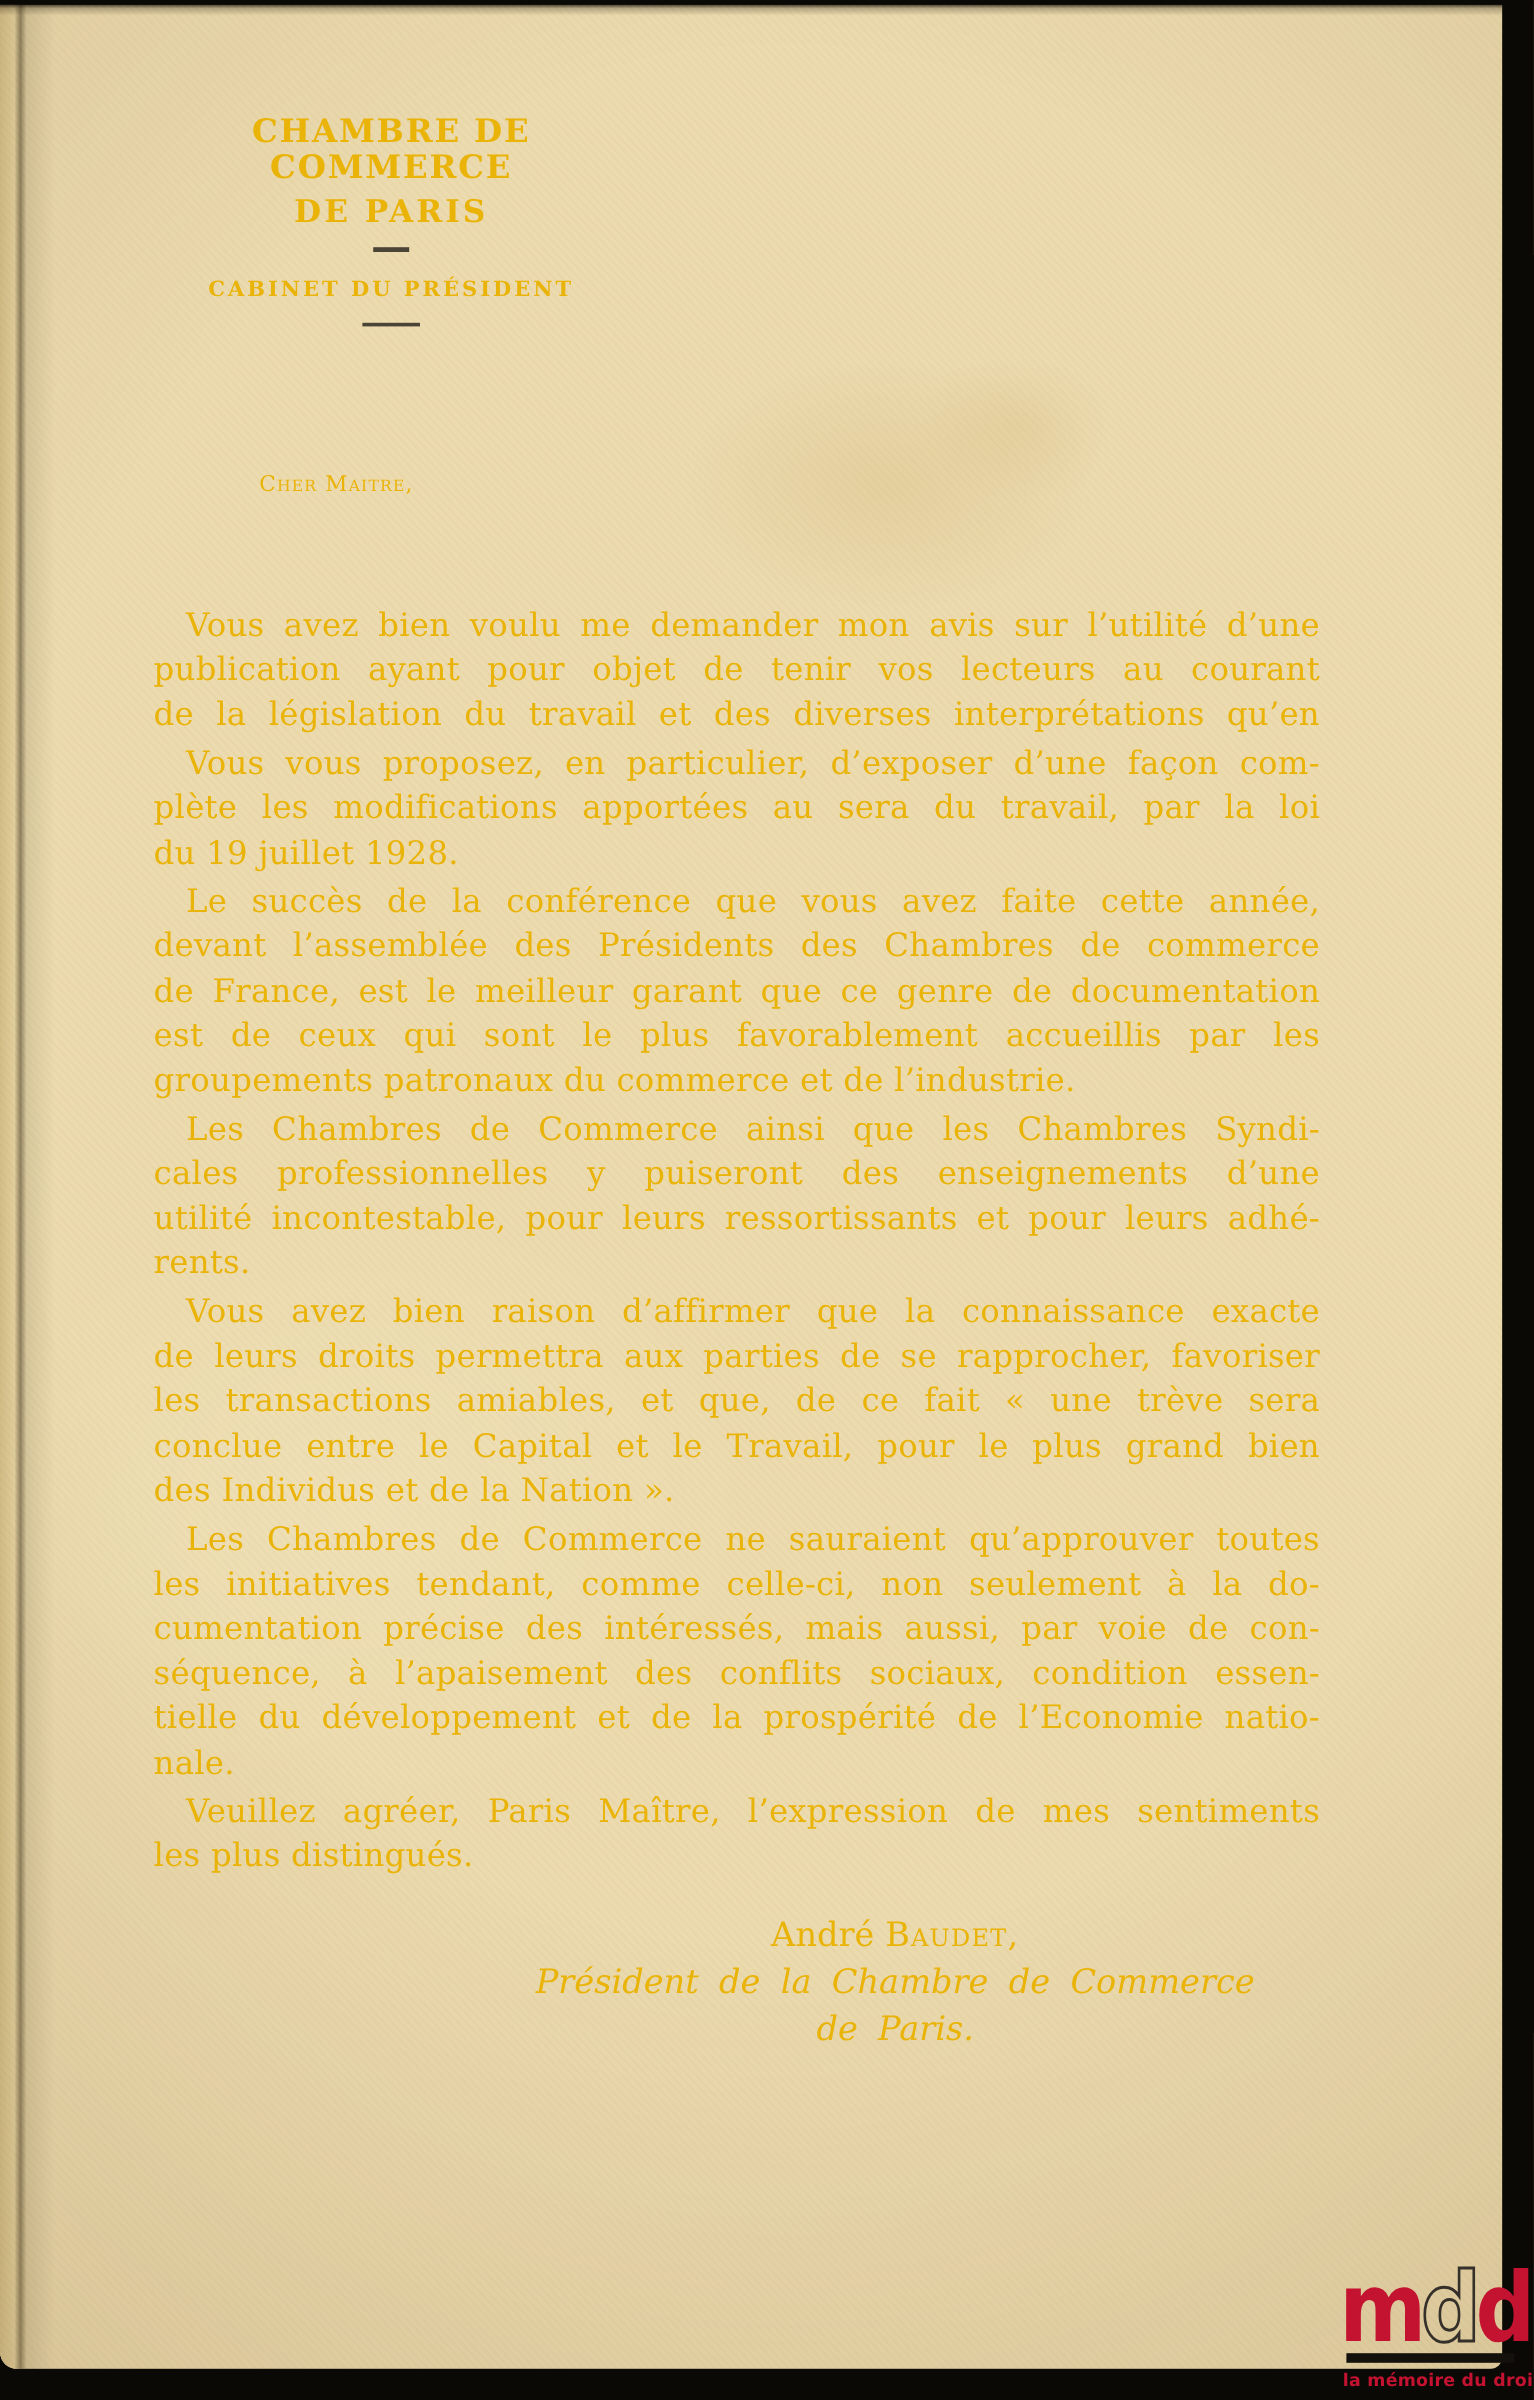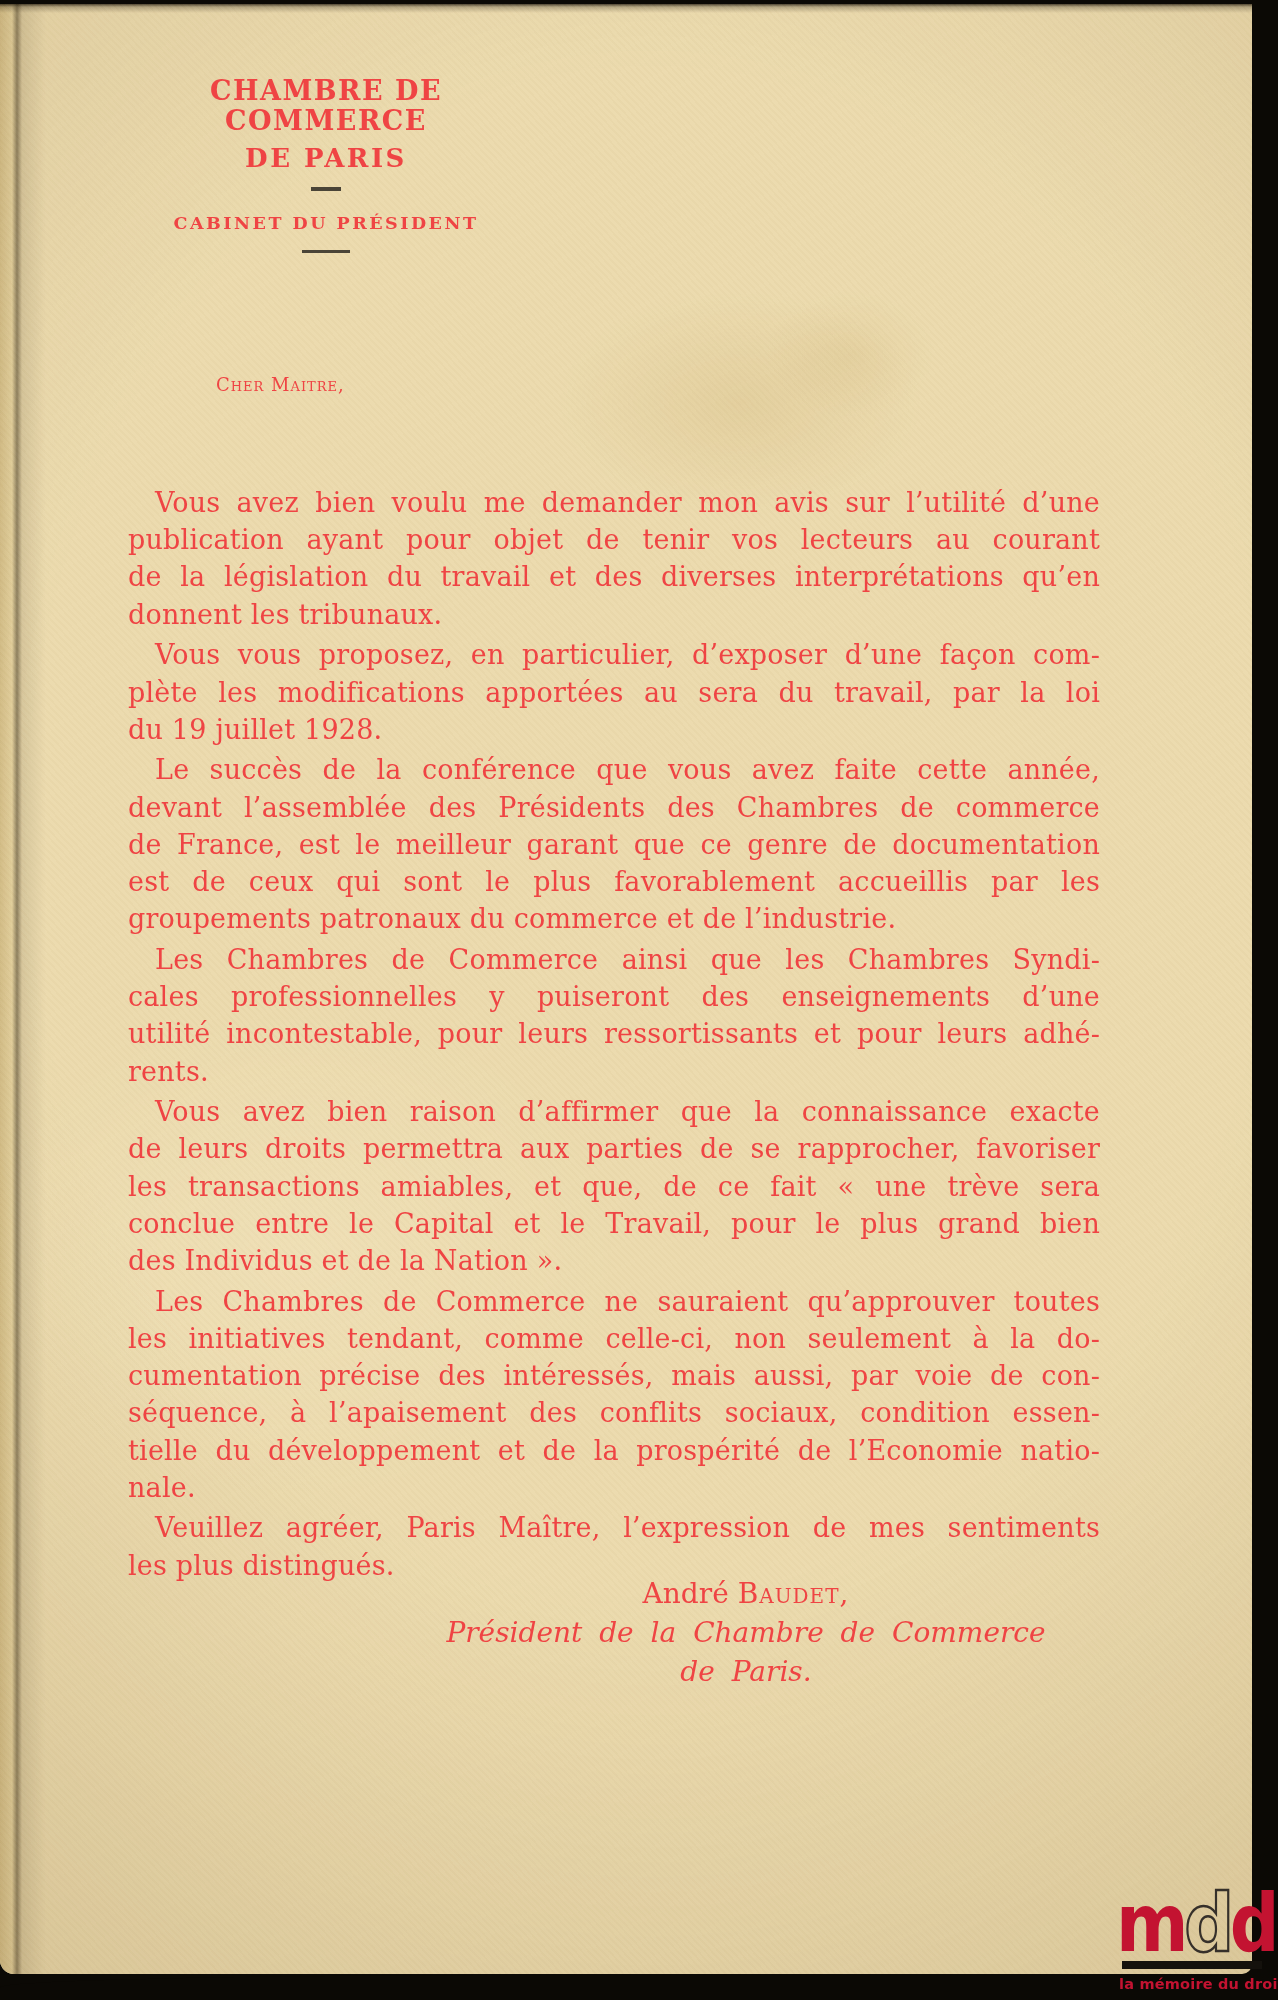--- a/index.html
+++ b/index.html
@@ -32,21 +32,21 @@
   #sheet .tone{
     position:absolute;inset:0;border-radius:inherit;pointer-events:none;
     background:
       radial-gradient(260px 160px at 740px 400px, rgba(176,138,64,0.14), rgba(176,138,64,0) 70%),
       radial-gradient(120px 90px at 850px 350px, rgba(176,138,64,0.10), rgba(176,138,64,0) 70%),
       radial-gradient(420px 320px at 300px 1250px, rgba(255,246,220,0.16), rgba(255,246,220,0) 75%),
       radial-gradient(90% 70% at 52% 42%, rgba(0,0,0,0) 55%, rgba(125,96,46,0.17) 100%),
       repeating-linear-gradient(47deg, rgba(120,90,40,0.025) 0 2px, rgba(255,250,235,0.02) 2px 5px);
   }
   
-  .ink{color:#ef4444;}
+  .ink{color:#eab308;margin-top:19px;}
   #letterhead{
     position:absolute;left:145px;top:76px;width:362px;text-align:center;
   }
   .lh-line1{font-size:27px;font-weight:bold;letter-spacing:1.5px;line-height:30px;}
   .lh-line2{font-size:26px;font-weight:bold;letter-spacing:2.5px;line-height:26px;margin-top:9px;}
   .lh-rule1{width:30px;height:4px;background:#4a4437;margin:16px auto 0;}
   .lh-office{font-size:17.5px;font-weight:bold;letter-spacing:2.5px;margin-top:22px;}
   .lh-rule2{width:48px;height:3px;background:#4a4437;margin:17px auto 0;}
   #dateline{
     position:absolute;left:660px;top:241px;width:380px;
@@ -113,21 +113,20 @@
   </div>
 
 
   <div id="salutation" class="ink">Cher Maitre,</div>
 
   <div id="letter-body" class="ink">
       <div class="para">
         <div class="line first">Vous avez bien voulu me demander mon avis sur l’utilité d’une</div>
         <div class="line">publication ayant pour objet de tenir vos lecteurs au courant</div>
         <div class="line">de la législation du travail et des diverses interprétations qu’en</div>
-        <div class="line last">donnent les tribunaux.</div>
       </div>
       <div class="para">
         <div class="line first">Vous vous proposez, en particulier, d’exposer d’une façon com-</div>
         <div class="line">plète les modifications apportées au sera du travail, par la loi</div>
         <div class="line last">du 19 juillet 1928.</div>
       </div>
       <div class="para">
         <div class="line first">Le succès de la conférence que vous avez faite cette année,</div>
         <div class="line">devant l’assemblée des Présidents des Chambres de commerce</div>
         <div class="line">de France, est le meilleur garant que ce genre de documentation</div>

